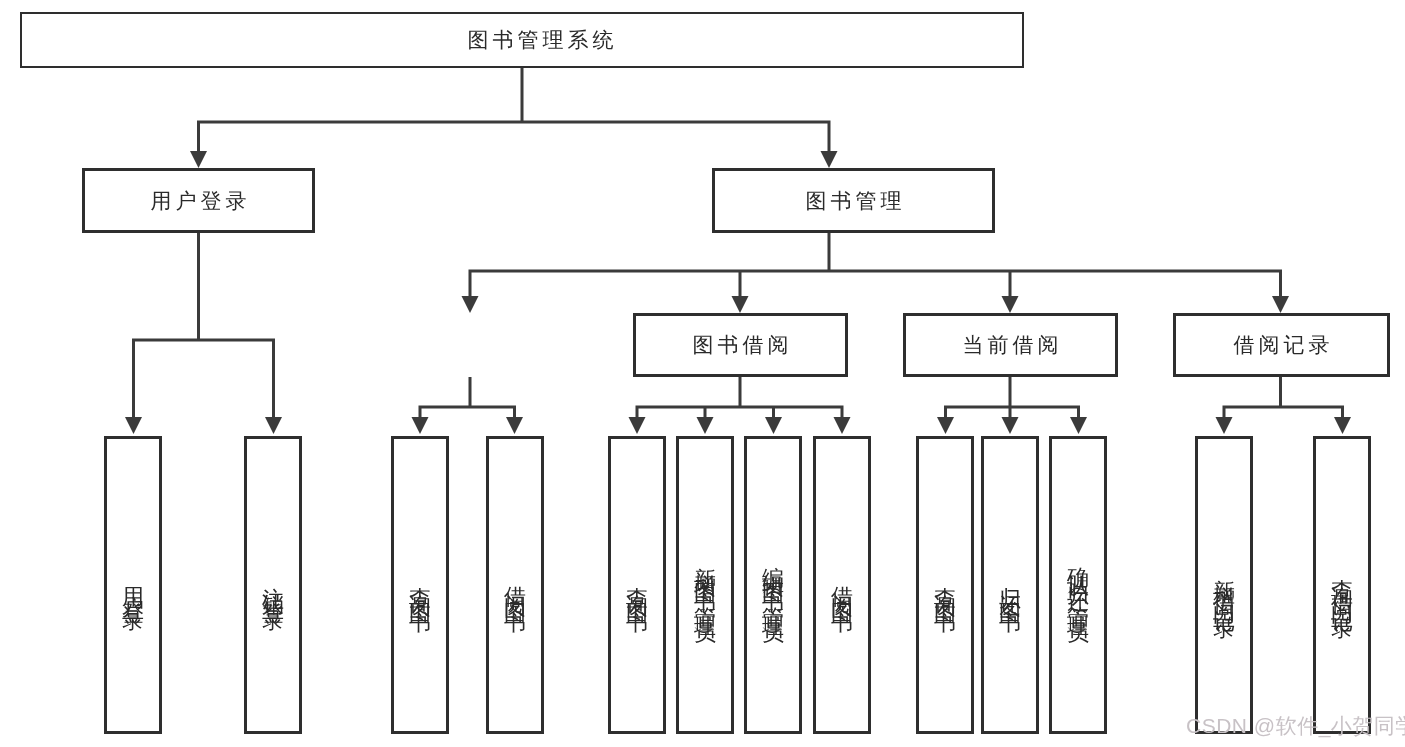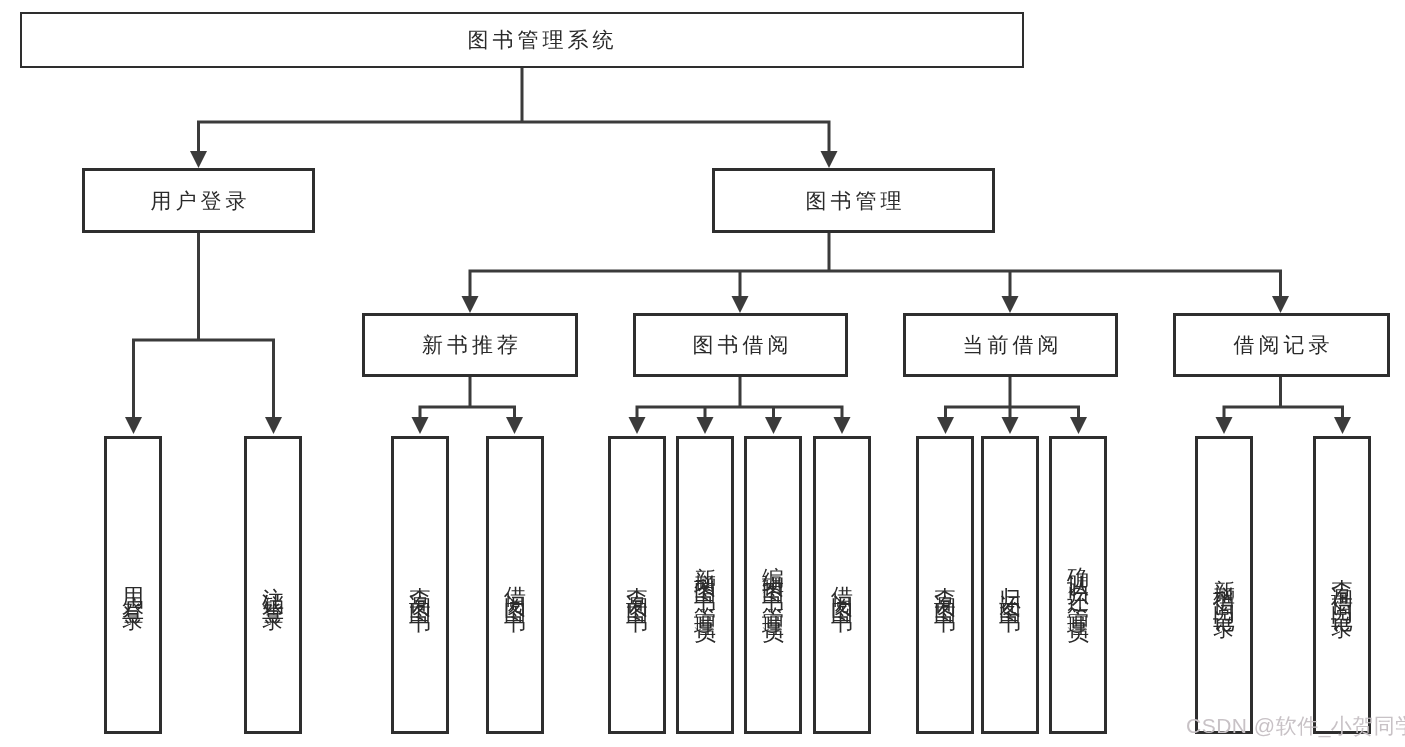--- a/index.html
+++ b/index.html
@@ -108,23 +108,20 @@
     <span class="h-label">图书管理系统</span>
   </div>
 
   <div class="box" style="left:82px;top:168px;width:233px;height:65px">
     <span class="h-label">用户登录</span>
   </div>
   <div class="box" style="left:712px;top:168px;width:283px;height:65px">
     <span class="h-label">图书管理</span>
   </div>
 
-  <div class="box" style="left:362px;top:313px;width:216px;height:64px">
-    <span class="h-label">新书推荐</span>
-  </div>
   <div class="box" style="left:903px;top:313px;width:215px;height:64px">
     <span class="h-label">当前借阅</span>
   </div>
   <div class="box" style="left:633px;top:313px;width:215px;height:64px">
     <span class="h-label">图书借阅</span>
   </div>
   <div class="box" style="left:1173px;top:313px;width:217px;height:64px">
     <span class="h-label">借阅记录</span>
   </div>
 

